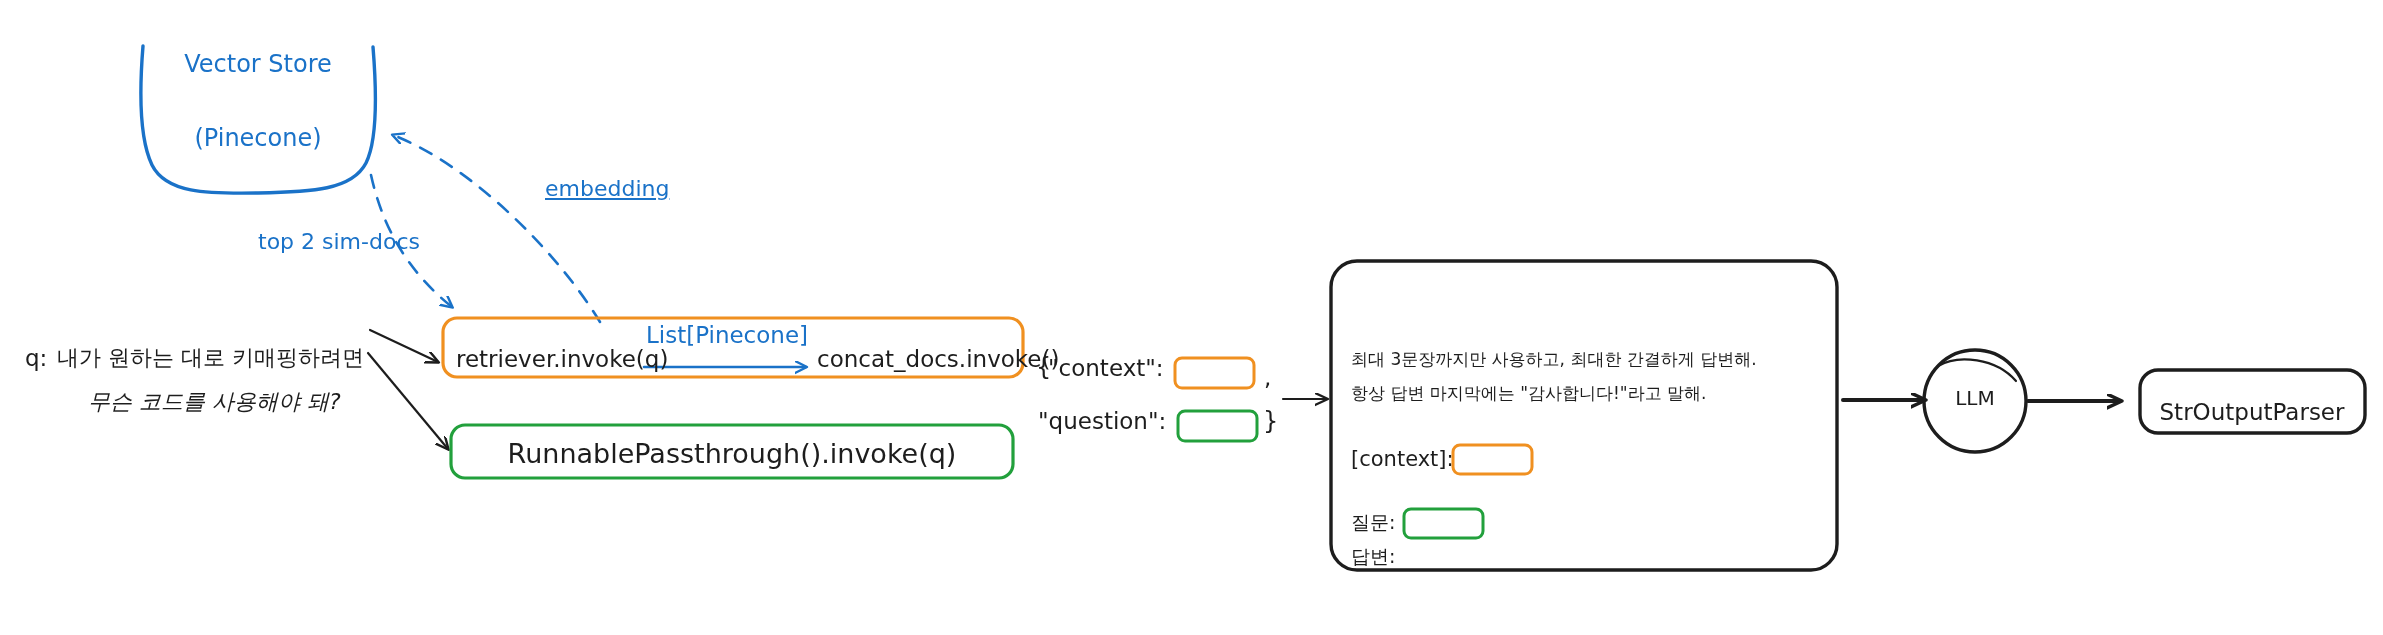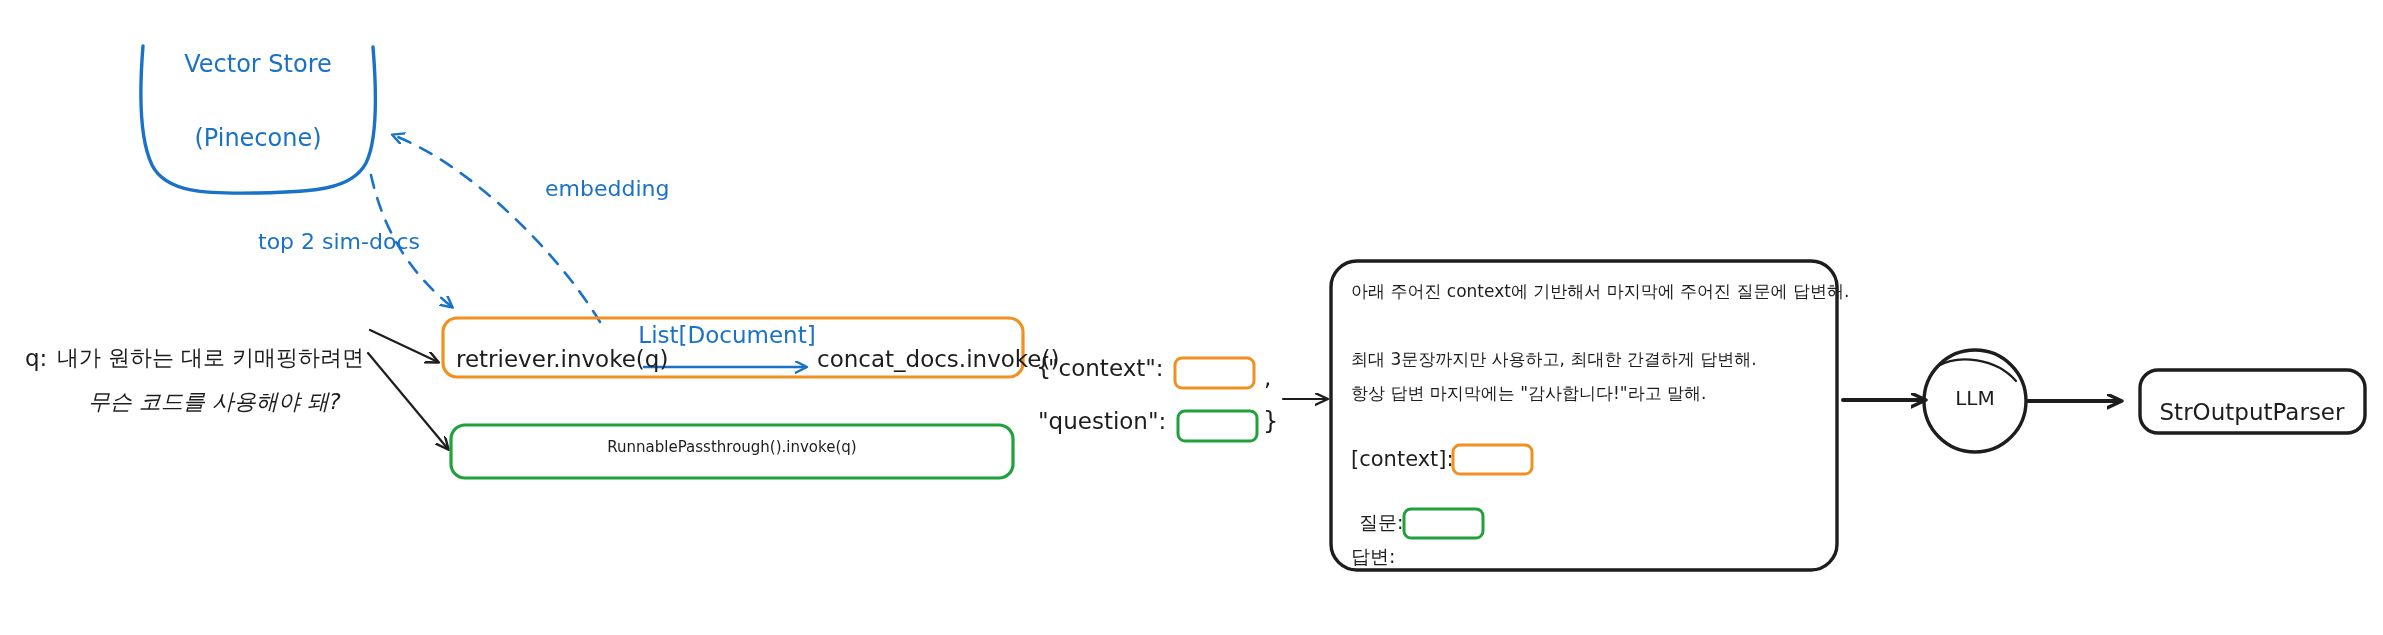--- a/index.html
+++ b/index.html
@@ -124,44 +124,43 @@
     </g>
 
     <g>
       <rect x="2140" y="370" width="225" height="63" rx="18" ry="18" fill="none" stroke="#1d1d1d" stroke-width="3.4"></rect>
     </g>
   </svg>
 
   <div class="lbl blue ctr" style="left:258px; top:52px; font-size:24px;">Vector Store</div>
   <div class="lbl blue ctr" style="left:258px; top:110px; font-size:24px;margin-top:16px;">(Pinecone)</div>
 
-  <div class="lbl blue" style="left:545px; top:178px; font-size:22px;">embedding</div>
+  <div class="lbl blue" style="left:545px; top:178px; font-size:22px;text-decoration:underline;">embedding</div>
   <div class="lbl blue" style="left:258px; top:231px; font-size:22px;">top 2 sim-docs</div>
-  <div class="lbl blue ctr" style="left:727px; top:324px; font-size:23px;">List[Document]</div>
+  <div class="lbl blue ctr" style="left:727px; top:324px; font-size:23px;">List[Pinecone]</div>
 
   <div class="lbl black" style="left:25px; top:347px; font-size:23px;">q:</div>
   <div class="lbl black ko" style="left:57px; top:347px; font-size:22px;">내가 원하는 대로 키매핑하려면</div>
   <div class="lbl black ko" style="left:88px; top:391px; font-size:22px;font-style:italic;">무슨 코드를 사용해야 돼?</div>
 
   <div class="lbl black" style="left:456px; top:348px; font-size:23px;">retriever.invoke(q)</div>
   <div class="lbl black" style="left:817px; top:348px; font-size:23px;">concat_docs.invoke()</div>
 
-  <div class="lbl black ctr" style="left:732px; top:440px; font-size:15px;">RunnablePassthrough().invoke(q)</div>
+  <div class="lbl black ctr" style="left:732px; top:440px; font-size:27px;">RunnablePassthrough().invoke(q)</div>
 
   <div class="lbl black" style="left:1036px; top:355px; font-size:24px;">{</div>
   <div class="lbl black" style="left:1048px; top:357px; font-size:23px;">"context":</div>
   <div class="lbl black" style="left:1264px; top:366px; font-size:23px;">,</div>
   <div class="lbl black" style="left:1038px; top:410px; font-size:23px;">"question":</div>
   <div class="lbl black" style="left:1263px; top:409px; font-size:24px;">}</div>
 
-  <div class="lbl black ko" style="left:1351px; top:283px; font-size:17px;">아래 주어진 context에 기반해서 마지막에 주어진 질문에 답변해.</div>
   <div class="lbl black ko" style="left:1351px; top:351px; font-size:17px;">최대 3문장까지만 사용하고, 최대한 간결하게 답변해.</div>
   <div class="lbl black ko" style="left:1351px; top:385px; font-size:17px;">항상 답변 마지막에는 "감사합니다!"라고 말해.</div>
 
   <div class="lbl black" style="left:1351px; top:449px; font-size:21px;">[context]:</div>
-  <div class="lbl black ko" style="left:1351px; top:513px; font-size:19px;margin-left:8px;">질문:</div>
+  <div class="lbl black ko" style="left:1351px; top:513px; font-size:19px;">질문:</div>
   <div class="lbl black ko" style="left:1351px; top:547px; font-size:19px;">답변:</div>
 
   <div class="lbl black ctr" style="left:1975px; top:388px; font-size:20px;">LLM</div>
 
   <div class="lbl black ctr" style="left:2252px; top:389px; font-size:23px;margin-top:12px;">StrOutputParser</div>
 
 </div>
 
 </body></html>

